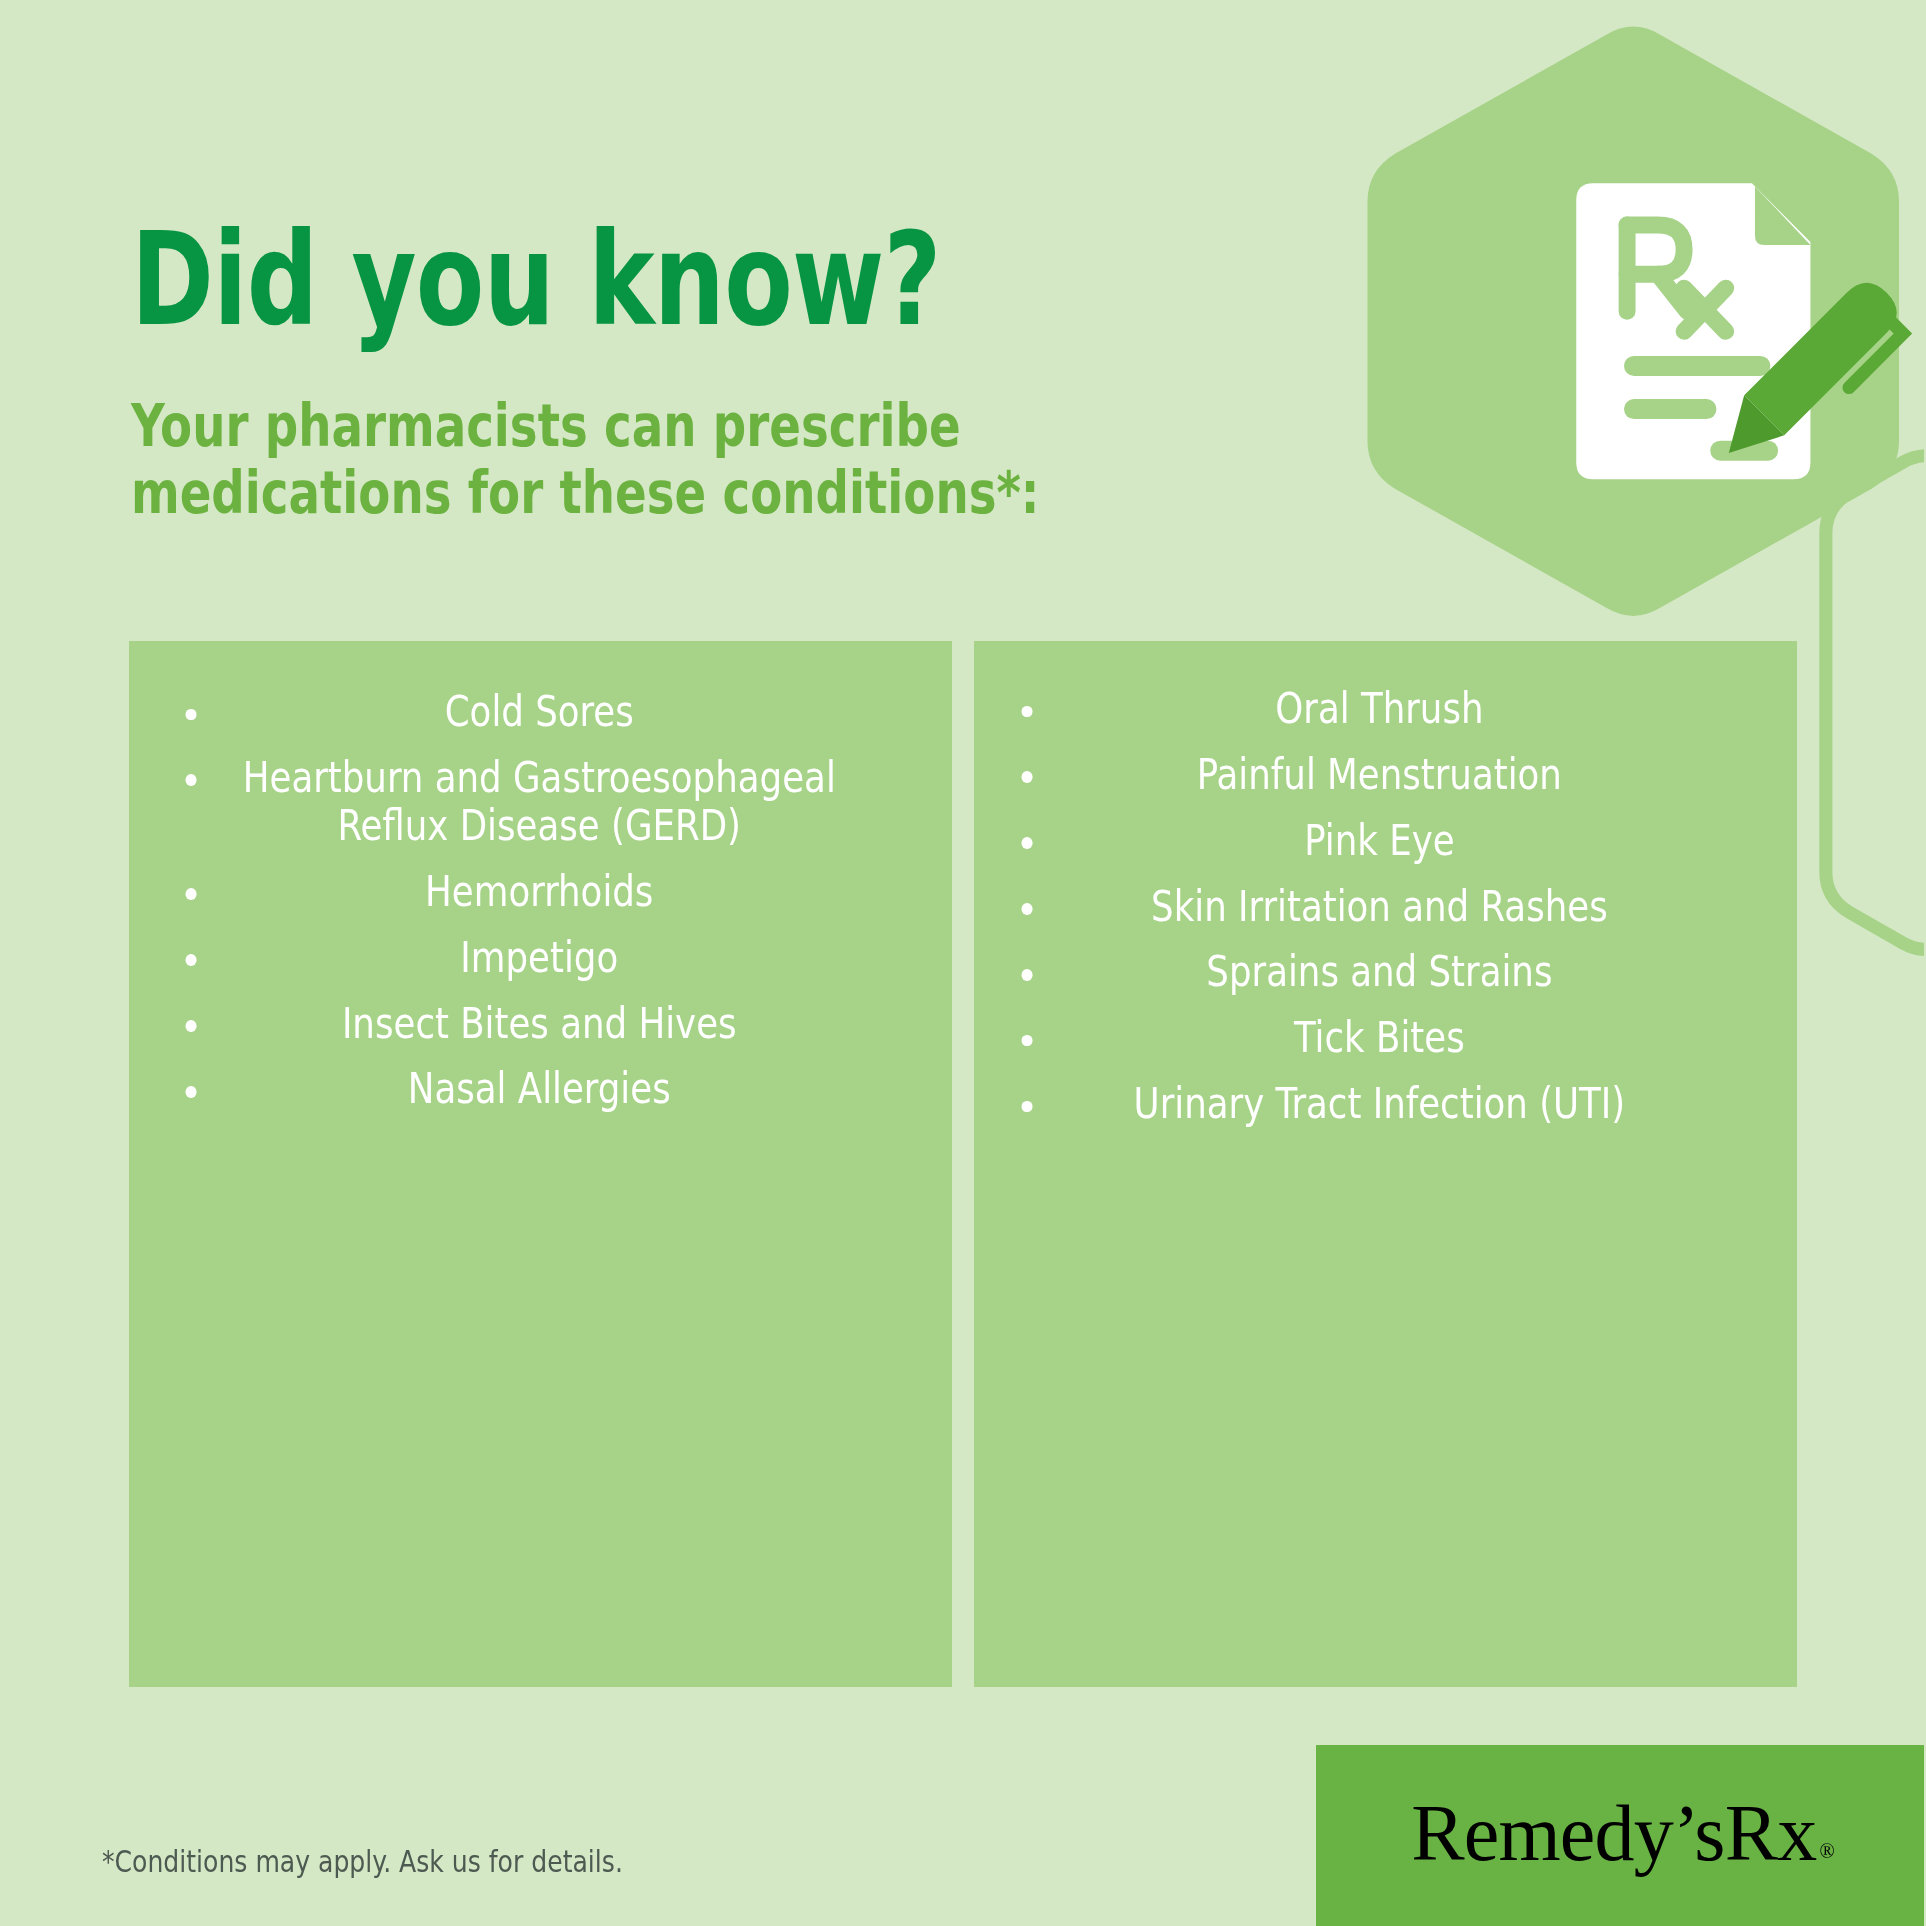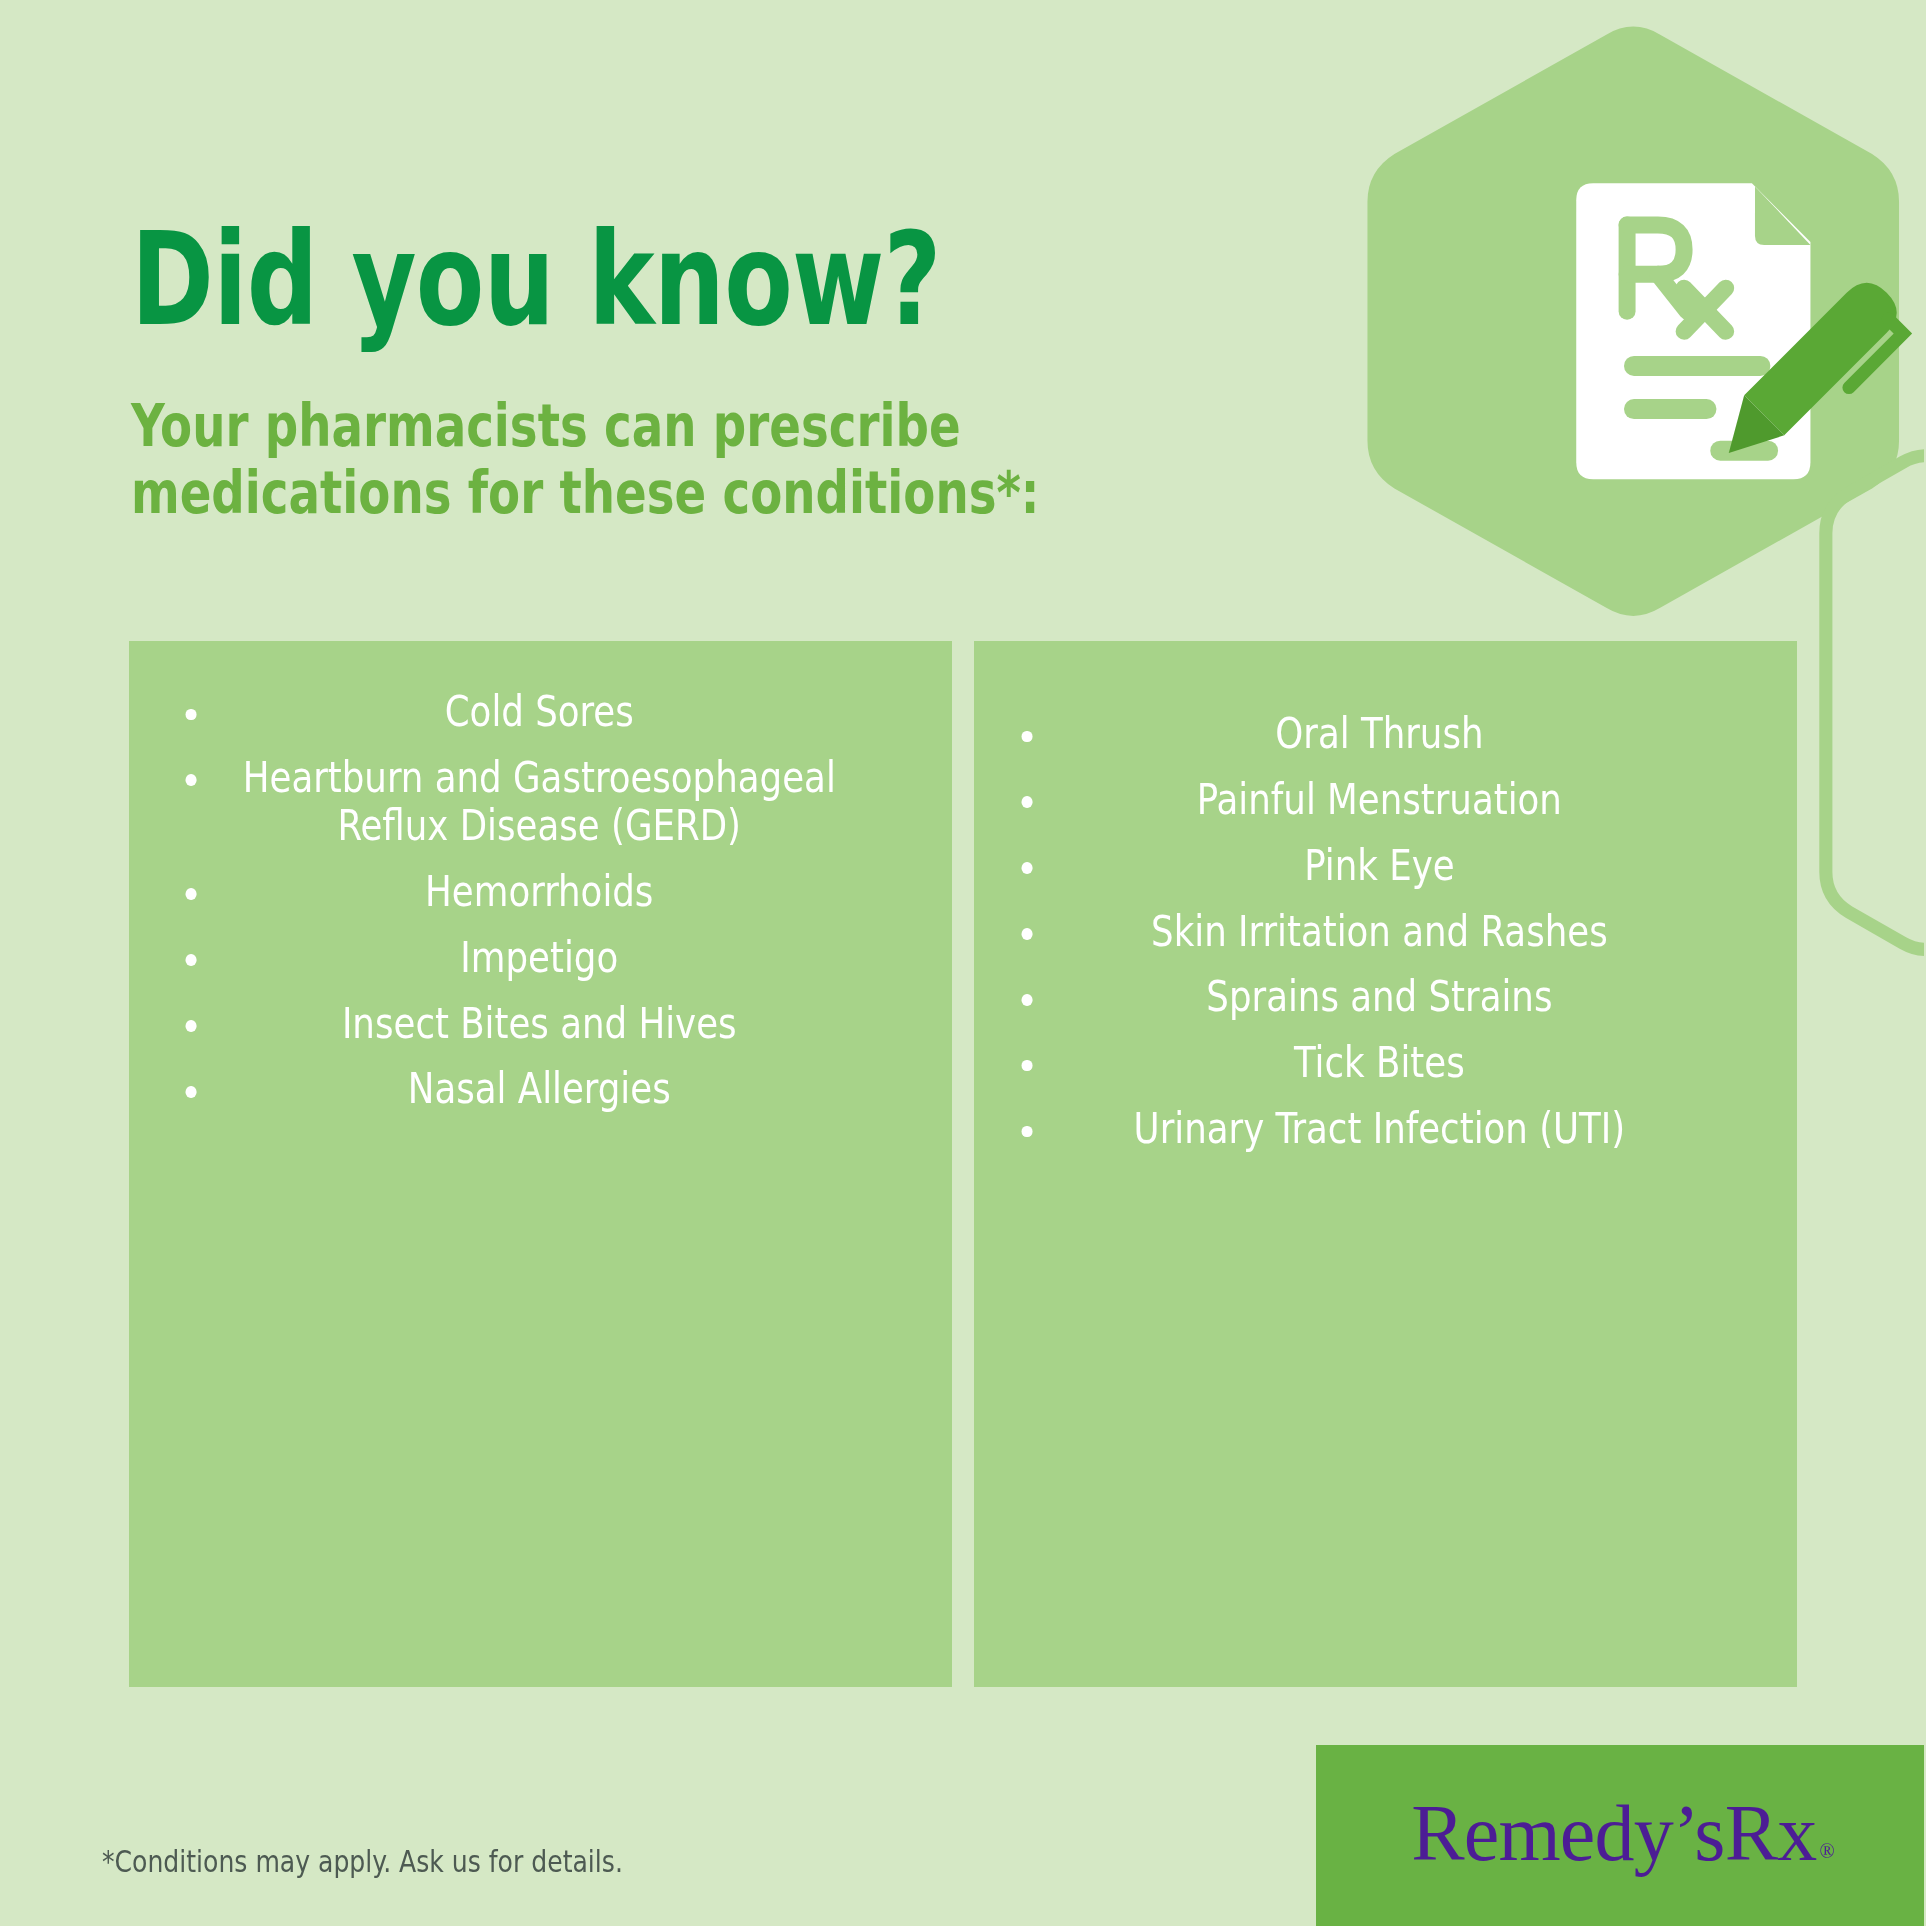--- a/index.html
+++ b/index.html
@@ -72,21 +72,21 @@
   #card-left  { left: 129px;  width: 823px; }
   #card-right { left: 974px; width: 823px; }
 
   .cond-list {
     list-style: none;
     margin: 0;
     padding: 0;
     text-align: center;
   }
   #card-left .cond-list  { padding: 46px 31px 0 51px; }
-  #card-right .cond-list { padding: 43px 31px 0 42px; margin-top: 25px; }
+  #card-right .cond-list { padding: 43px 31px 0 42px; }
 
   .cond-list li {
     position: relative;
     color: #ffffff;
     font-size: 43px;
     line-height: 1.12;
     margin-bottom: 17.7px;
     padding-left: 40px;
     font-weight: 400;
     font-family: "DejaVu Sans Condensed", "Liberation Sans Narrow", "Liberation Sans", sans-serif;
@@ -124,21 +124,21 @@
     left: 1316px;
     top: 1745px;
     width: 610px;
     height: 182px;
     background: #69b244;
     display: flex;
     align-items: center;
     justify-content: center;
   }
   .logo-wordmark {
-    color: #4c1d95;
+    color: #000000;
     font-family: "Liberation Serif", "DejaVu Serif", serif;
     font-size: 80px;
     line-height: 1;
     letter-spacing: -0.8px;
     position: relative;
     top: -3.1px;
   }
   .logo-reg {
     font-size: 20px;
     vertical-align: baseline;

